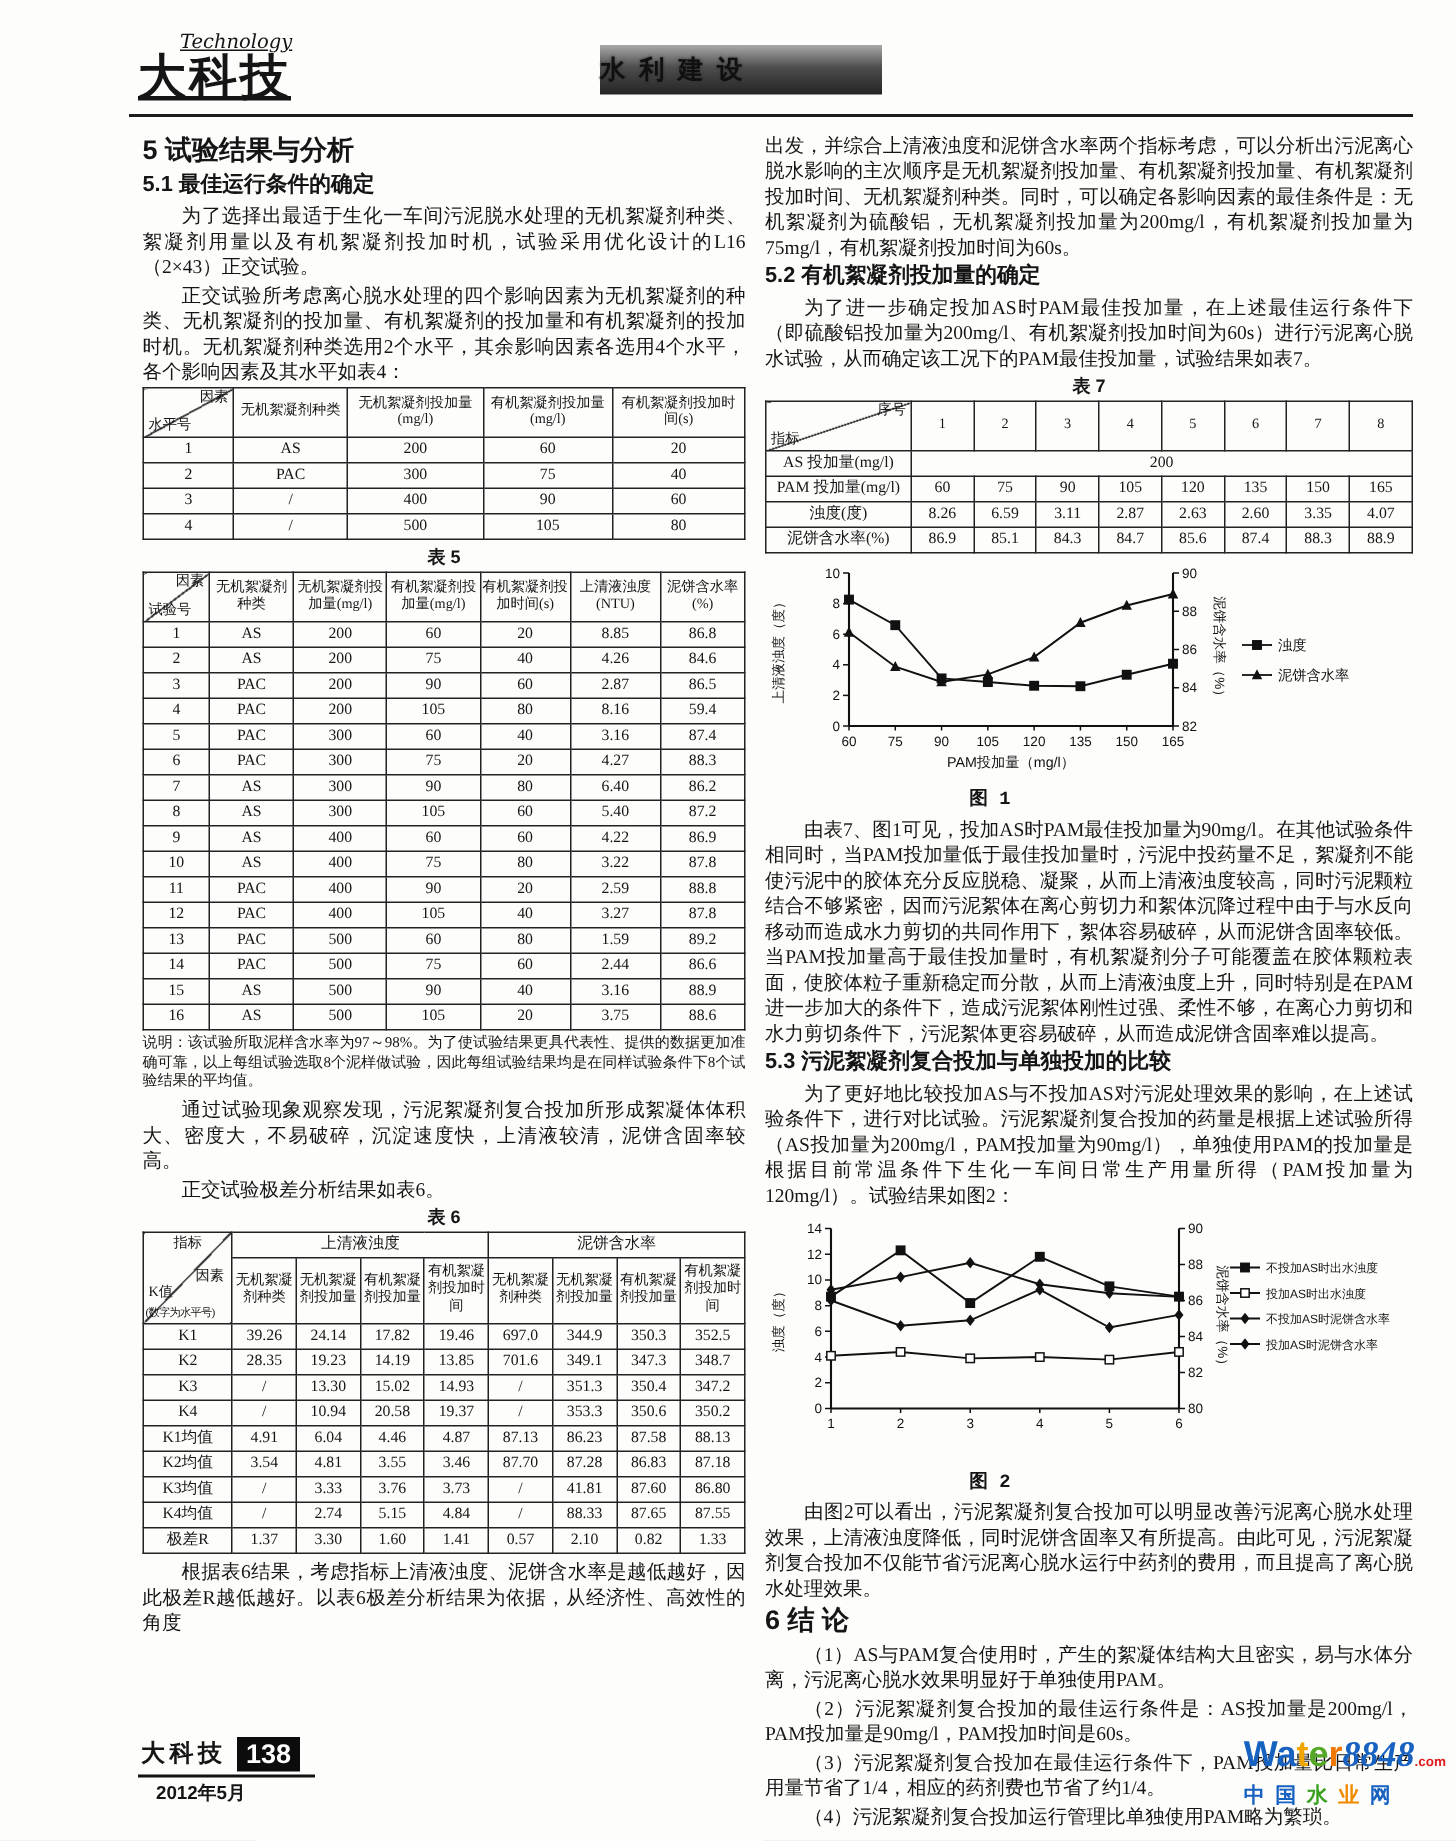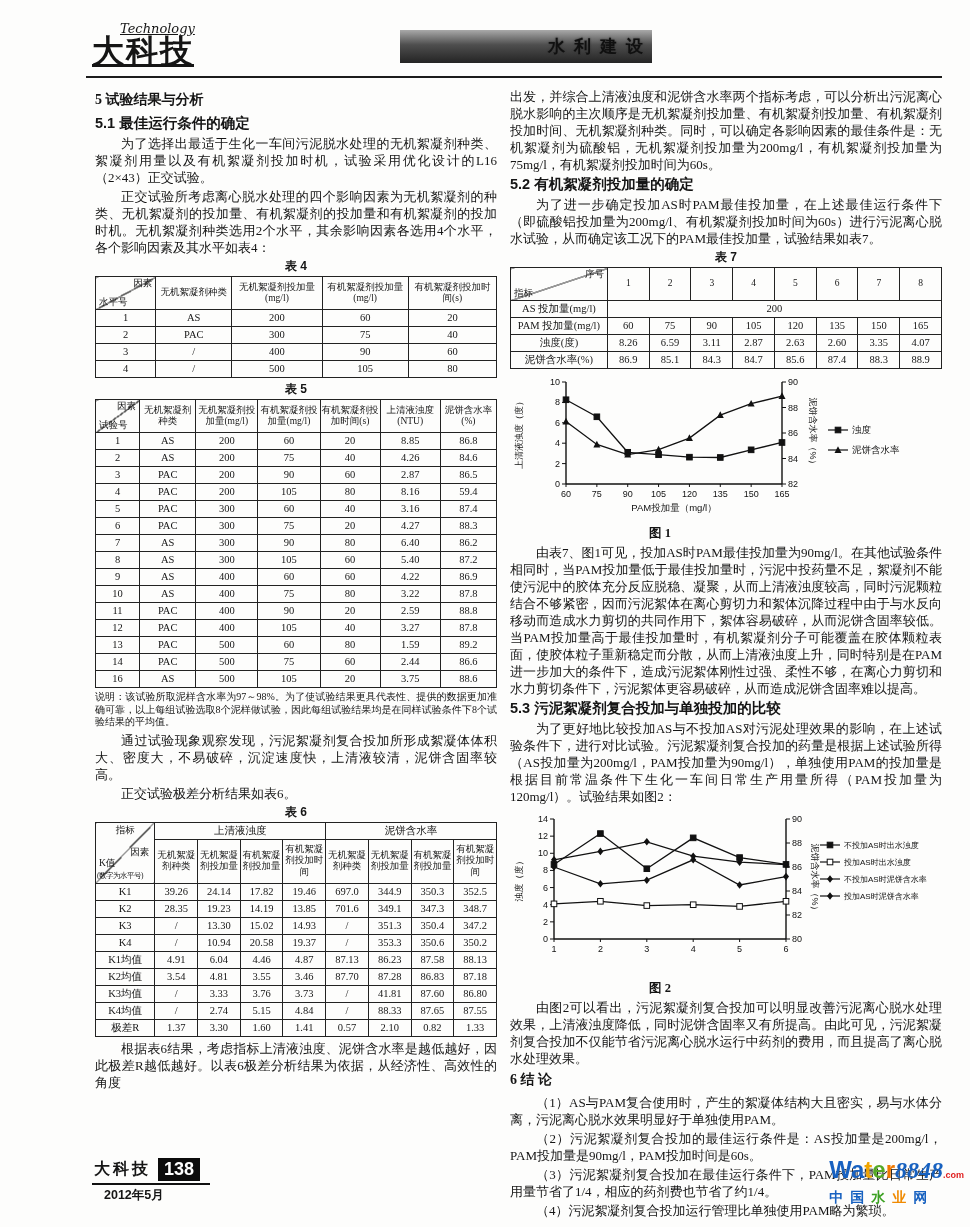--- a/index.html
+++ b/index.html
@@ -2,52 +2,52 @@
 <html><head>
 <meta charset="utf-8">
 <style>
   html,body{margin:0;padding:0;background:#e8e8e8;}
   .page{position:relative;width:970px;height:1227px;margin:0 auto;background:#fdfdfc;
         font-family:"Liberation Serif","DejaVu Serif",serif;color:#151515;overflow:hidden;}
   
   .hdr-logo{position:absolute;left:92px;top:22px;line-height:1;text-decoration:underline;}
   .hdr-logo .script{font-family:"DejaVu Serif",serif;font-style:italic;font-size:13px;margin-left:28px;}
   .hdr-logo .big{font-family:"Liberation Sans","DejaVu Sans",sans-serif;font-weight:bold;font-size:32px;letter-spacing:2px;margin-top:0px;}
-  .hdr-banner{position:absolute;left:400px;top:30px;width:252px;height:33px;
+  .hdr-banner{position:absolute;left:400px;top:30px;width:188px;height:33px;
       background:linear-gradient(180deg,#a9a9a9 0%,#4e4e4e 45%,#242424 100%);
-      display:flex;align-items:center;justify-content:flex-end;}
+      display:flex;align-items:center;justify-content:flex-start;}
   .hdr-banner span{font-family:"Liberation Sans",sans-serif;font-weight:bold;font-size:17px;color:#101010;letter-spacing:9px;text-shadow:0 0 2px #333;}
   .hdr-rule{position:absolute;left:86px;right:28px;top:76px;border-top:2.5px solid #1c1c1c;}
   
   .content{position:absolute;top:88px;left:95px;width:850px;display:flex;gap:13px;}
   .col{font-size:13px;line-height:17px;text-align:justify;}
   .col-left{width:402px;flex:none;}
   .col-right{width:432px;flex:none;}
-  h1{font-family:Liberation Serif, serif;font-size:14px;margin:1px 0 3px;line-height:22px;}
+  h1{font-family:Liberation Sans, sans-serif;font-size:18px;margin:1px 0 3px;line-height:22px;}
   h2{font-family:"Liberation Sans","DejaVu Sans",sans-serif;font-size:14.5px;margin:2px 0 2px;line-height:19px;}
   p{margin:0 0 2px;}
   p.indent{text-indent:2em;}
   p.note{font-size:10px;line-height:12.5px;margin:1px 0 3px;}
   
   .tbl-caption{text-align:center;font-weight:bold;font-size:12px;margin:2px 0 1px;font-family:"Liberation Sans",sans-serif;}
   table.tbl{border-collapse:collapse;width:100%;font-size:10px;line-height:11.5px;table-layout:fixed;margin:0 0 3px;}
   table.tbl th,table.tbl td{border:1px solid #222;text-align:center;vertical-align:middle;padding:1px 1px;font-weight:normal;}
   table.tbl td{font-size:10.5px;height:14px;}
   table.tbl th{font-size:9.5px;}
   th.diag{position:relative;height:30px;
       background-image:linear-gradient(to bottom right,transparent calc(50% - 0.6px),#333 calc(50% - 0.6px),#333 calc(50% + 0.6px),transparent calc(50% + 0.6px));}
   th.diag .d-tr{position:absolute;top:1px;right:3px;}
   th.diag .d-bl{position:absolute;bottom:1px;left:3px;}
   th.diag .d-t{position:absolute;top:2px;left:50%;transform:translateX(-50%);}
   th.diag .d-m{position:absolute;top:40%;right:5px;}
   th.diag .d-k{position:absolute;bottom:13px;left:3px;}
   th.diag .d-b{position:absolute;bottom:1px;left:1px;font-size:7.5px;letter-spacing:-0.5px;}
   
   figure{margin:2px 0 2px;}
-  figcaption{width:300px;text-align:center;font-weight:bold;font-size:12.5px;font-family:Liberation Serif, serif;margin-top:1px;}
+  figcaption{width:300px;text-align:center;font-weight:bold;font-size:12.5px;font-family:Liberation Mono, monospace;margin-top:1px;}
   .chart-box svg{display:block;}
   .chart-box text{font-family:"Liberation Sans","DejaVu Sans",sans-serif;}
   
   .page-footer{position:absolute;left:92px;right:6px;top:1158px;display:flex;justify-content:space-between;align-items:flex-start;}
   .fl .fl-top{display:flex;align-items:center;gap:7px;border-bottom:2px solid #111;padding:0 10px 2px 2px;}
   .fl .fl-name{font-family:"Liberation Sans",sans-serif;font-weight:bold;font-size:16px;letter-spacing:3px;}
   .fl .fl-page{background:#0c0c0c;color:#fff;font-family:"Liberation Sans",sans-serif;font-weight:bold;font-size:18px;padding:1px 6px;}
   .fl .fl-date{font-family:"Liberation Sans",sans-serif;font-weight:bold;font-size:12.5px;margin-top:2px;padding-left:12px;}
   .fr{text-align:left;}
   .fr .w-logo{font-family:"Liberation Sans","DejaVu Sans",sans-serif;font-weight:bold;font-size:24px;line-height:24px;}
@@ -69,21 +69,20 @@
   </div>
   <div class="hdr-rule"></div>
 
   <main class="content">
 
     <section class="col col-left">
       <h1>5  试验结果与分析</h1>
       <h2>5.1  最佳运行条件的确定</h2>
       <p class="indent">为了选择出最适于生化一车间污泥脱水处理的无机絮凝剂种类、絮凝剂用量以及有机絮凝剂投加时机，试验采用优化设计的L16（2×43）正交试验。</p>
       <p class="indent">正交试验所考虑离心脱水处理的四个影响因素为无机絮凝剂的种类、无机絮凝剂的投加量、有机絮凝剂的投加量和有机絮凝剂的投加时机。无机絮凝剂种类选用2个水平，其余影响因素各选用4个水平，各个影响因素及其水平如表4：</p>
-      <div class="tbl-caption">表 4</div>
       <table class="tbl">
           <colgroup>
             <col style="width: 15%;">
             <col style="width: 19%;">
             <col style="width: 22.5%;">
             <col style="width: 21.5%;">
             <col style="width: 22%;">
           </colgroup>
           <tbody>
             <tr>
@@ -268,20 +267,29 @@
               <td>89.2</td>
             </tr>
             <tr>
               <td>14</td>
               <td>PAC</td>
               <td>500</td>
               <td>75</td>
               <td>60</td>
               <td>2.44</td>
               <td>86.6</td>
+            </tr>
+            <tr>
+              <td>15</td>
+              <td>AS</td>
+              <td>500</td>
+              <td>90</td>
+              <td>40</td>
+              <td>3.16</td>
+              <td>88.9</td>
             </tr>
             <tr>
               <td>16</td>
               <td>AS</td>
               <td>500</td>
               <td>105</td>
               <td>20</td>
               <td>3.75</td>
               <td>88.6</td>
             </tr>

